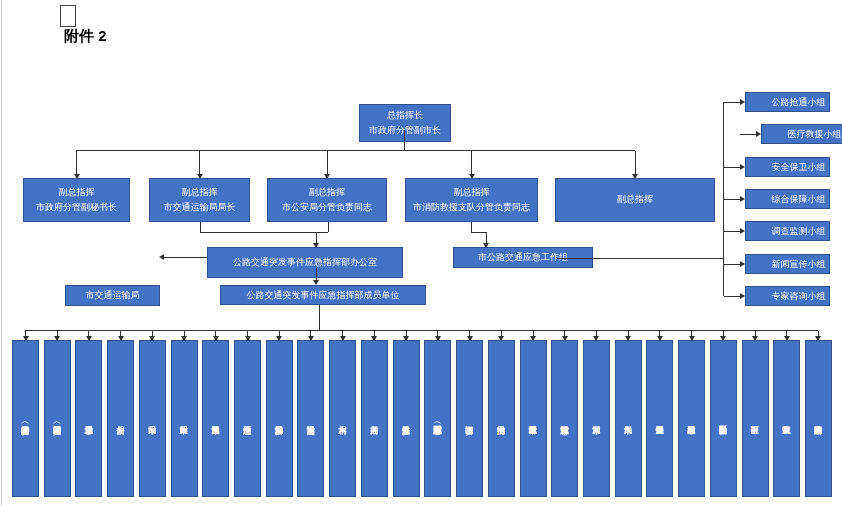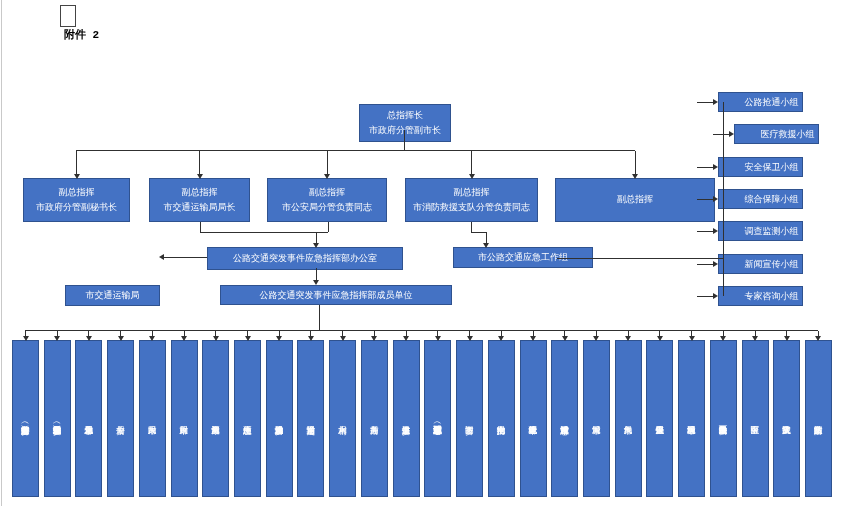--- a/index.html
+++ b/index.html
@@ -2,55 +2,55 @@
 <html><head>
 <meta charset="utf-8">
 <style>
   html,body{margin:0;padding:0;background:#fff;}
   .canvas{
     position:relative;width:842px;height:506px;background:#ffffff;overflow:hidden;
     font-family:"Liberation Sans",sans-serif;
   }
   .edge-line{position:absolute;left:1px;top:0;width:1px;height:506px;background:#c9c9c9;}
   .anchor-box{position:absolute;left:60px;top:5px;width:14px;height:20px;border:1px solid #444;background:#fff;}
-  .attachment{position:absolute;left:64px;top:27px;font-family:Liberation Mono, monospace;font-weight:bold;font-size:11px;color:#000;text-align:right;}
+  .attachment{position:absolute;left:64px;top:27px;font-family:Liberation Sans, sans-serif;font-weight:bold;font-size:15px;color:#000;text-align:right;}
   .title{position:absolute;left:0;right:0;top:54px;text-align:center;font-family:"Liberation Serif",serif;font-weight:bold;font-size:20px;letter-spacing:2px;color:#000;}
 
   .box{
     position:absolute;background:#4472C4;border:1px solid #2F528F;color:#fff;
     display:flex;flex-direction:column;align-items:center;justify-content:center;
     text-align:center;box-sizing:border-box;font-size:9px;line-height:1.7;
   }
   .commander{left:359px;top:104px;width:92px;height:38px;}
   .deputy{top:178px;height:44px;}
   .deputies-holder>.deputy:nth-child(1){left:23px;width:107px;}
   .deputies-holder>.deputy:nth-child(2){left:149px;width:101px;}
   .deputies-holder>.deputy:nth-child(3){left:267px;width:120px;}
   .deputies-holder>.deputy:nth-child(4){left:405px;width:133px;}
   .deputies-holder>.deputy:nth-child(5){left:555px;width:160px;}
   .deputy::before{content:"";position:absolute;left:calc(50% - .5px);top:-28px;width:1px;height:23px;background:#303030;}
   .deputy::after{content:"";position:absolute;left:calc(50% - 3px);top:-5px;width:0;height:0;
     border-left:3px solid transparent;border-right:3px solid transparent;border-top:5px solid #303030;}
 
-  .team{left:718px;width:85px;height:20px;line-height:1;padding-left:22px;}
+  .team{left:745px;width:85px;height:20px;line-height:1;padding-left:22px;}
   .teams-holder>.team:nth-child(1){top:92px;}
   .teams-holder>.team:nth-child(2){top:124px;margin-left:16px;}
   .teams-holder>.team:nth-child(3){top:157px;}
   .teams-holder>.team:nth-child(4){top:189px;}
   .teams-holder>.team:nth-child(5){top:221px;}
   .teams-holder>.team:nth-child(6){top:254px;}
   .teams-holder>.team:nth-child(7){top:286px;}
   .team::before{content:"";position:absolute;left:-22px;top:9px;width:17px;height:1px;background:#303030;}
   .team::after{content:"";position:absolute;left:-6px;top:6px;width:0;height:0;
     border-top:3px solid transparent;border-bottom:3px solid transparent;border-left:5px solid #303030;}
 
   .transport{left:65px;top:247px;width:95px;height:21px;line-height:1;margin-top:38px;}
-  .office{left:207px;top:247px;width:196px;height:23px;line-height:1;}
+  .office{left:207px;top:247px;width:196px;height:31px;line-height:1;}
   .workgroup{left:417px;top:247px;width:140px;height:21px;line-height:1;margin-left:36px;}
-  .members-header{left:220px;top:285px;width:232px;height:20px;line-height:1;}
+  .members-header{left:220px;top:285px;width:206px;height:20px;line-height:1;}
 
   .members-row{
     position:absolute;left:12px;top:340px;width:820px;height:157px;
     display:flex;justify-content:space-between;
   }
   .vbox{
     position:relative;flex:0 0 27px;height:157px;background:#4472C4;border:1px solid #2F528F;
     box-sizing:border-box;color:#fff;font-size:8.5px;line-height:1;
     writing-mode:vertical-rl;display:flex;align-items:center;justify-content:center;
     letter-spacing:0;

